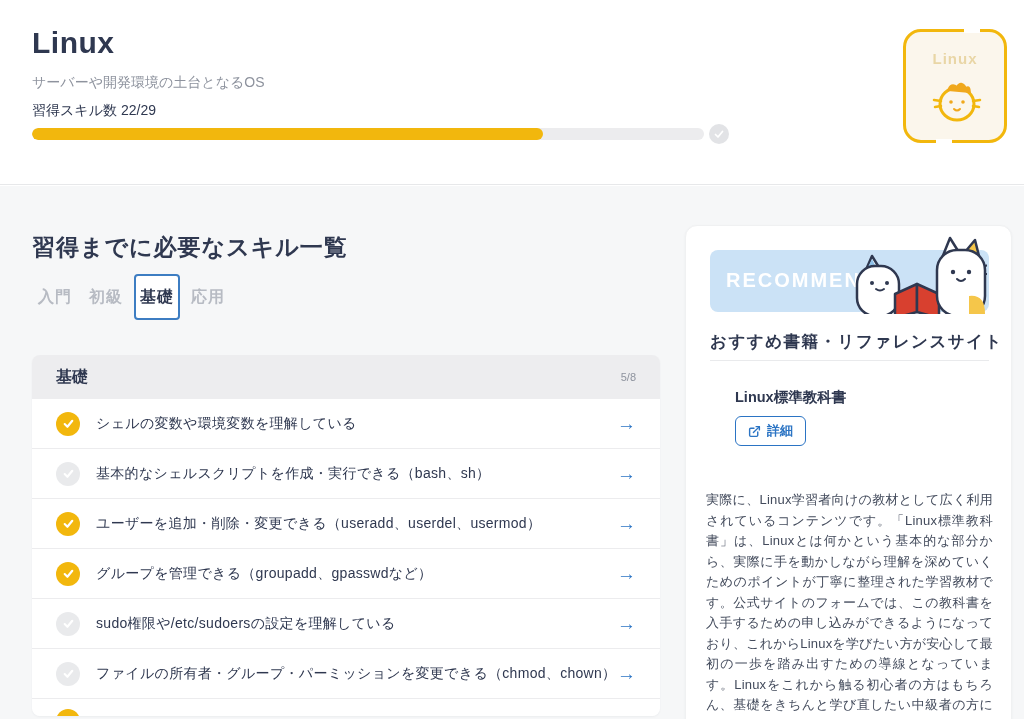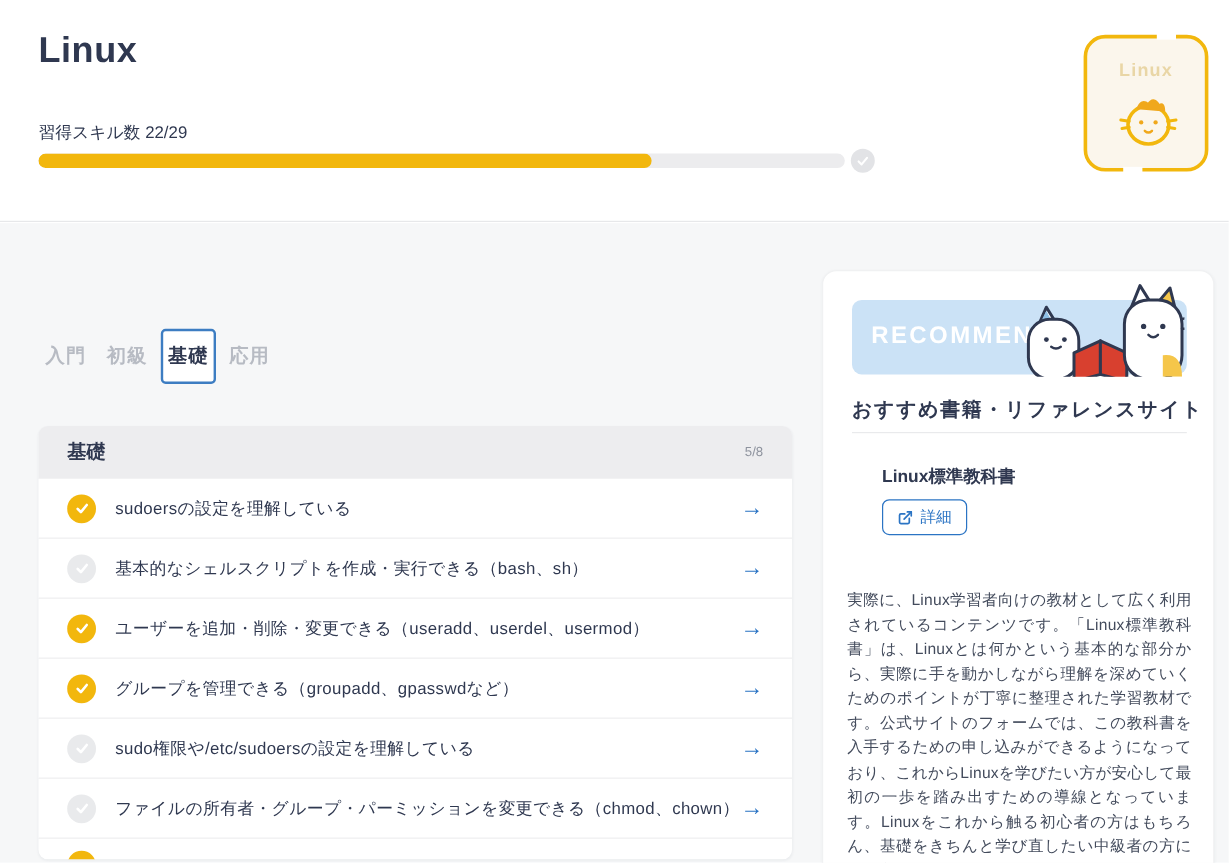--- a/index.html
+++ b/index.html
@@ -132,40 +132,41 @@
     width: 60px; height: 60px; border-radius: 50%; background: #9e2024;
     display: flex; align-items: center; justify-content: center;
     font-size: 26px; font-weight: bold; color: #ffffff; letter-spacing: -1px;
     flex: 0 0 60px;
   }
   .book-info { margin-left: 15px; padding-top: 2px; }
   .book-title { font-size: 14.5px; font-weight: bold; color: #2f3850; }
   .detail-button {
     margin-top: 9px; display: inline-flex; align-items: center; gap: 6px;
     border: 1.5px solid #2b74c4; border-radius: 6px; background: #ffffff;
-    color: #2b74c4; font-size: 13px; font-weight: normal; padding: 5px 12px;
+    color: #2b74c4; font-size: 13px; font-weight: bold; padding: 5px 12px;
     cursor: pointer; font-family: inherit;
   }
   .book-description {
     position: absolute; left: 20px; top: 264px; width: 287px;
     font-size: 13px; line-height: 20.5px; color: #434b5c;
     letter-spacing: .2px; text-align: justify;
   }
   .copyright {
     position: absolute; left: 20px; top: 474px; width: 287px;
     font-size: 12.5px; color: #646b77;
   }
 </style>
 </head>
 <body>
 
 <div class="page">
 
   <div class="header">
     <div class="page-title">Linux</div>
+    <div class="page-subtitle">サーバーや開発環境の土台となるOS</div>
     <div class="skill-count">
       <span>習得スキル数</span><span class="val">22/29</span>
     </div>
     <div class="progress-track">
       <div class="progress-fill" id="progress-fill" style="width: 76%;"></div>
     </div>
     <div class="progress-badge">
       <svg width="12" height="12" viewBox="0 0 24 24">
           <polyline points="5,13 10,18 19,7" fill="none" stroke="#ffffff" stroke-width="3.5" stroke-linecap="round" stroke-linejoin="round"></polyline>
         </svg>
@@ -186,41 +187,42 @@
           <circle cx="23" cy="28" r="1.8" fill="#f0a81c"></circle>
           <circle cx="35" cy="28" r="1.8" fill="#f0a81c"></circle>
           <path d="M26 35 Q29 38 32 35" fill="none" stroke="#f0a81c" stroke-width="2" stroke-linecap="round"></path>
         </svg>
       </div>
     </div>
   </div>
 
   <div class="main-bg"></div>
 
+  <div class="section-title">習得までに必要なスキル一覧</div>
 
   <div class="tabs">
     <div class="tab">入門</div>
     <div class="tab">初級</div>
     <div class="tab active">基礎</div>
     <div class="tab">応用</div>
   </div>
 
   <div class="skill-card">
     <div class="skill-card-header">
       <span class="name">基礎</span>
       <span class="count">5/8</span>
     </div>
 
     <div class="skill-row">
       <span class="check-circle checked">
           <svg width="13" height="13" viewBox="0 0 24 24">
             <polyline points="5,13 10,18 19,7" fill="none" stroke="#ffffff" stroke-width="4" stroke-linecap="round" stroke-linejoin="round"></polyline>
           </svg>
         </span>
-      <span class="skill-label">sudoersの設定を理解している</span>
+      <span class="skill-label">シェルの変数や環境変数を理解している</span>
       <span class="row-arrow">→</span>
     </div>
     <div class="skill-row">
       <span class="check-circle">
           <svg width="13" height="13" viewBox="0 0 24 24">
             <polyline points="5,13 10,18 19,7" fill="none" stroke="#ffffff" stroke-width="4" stroke-linecap="round" stroke-linejoin="round"></polyline>
           </svg>
         </span>
       <span class="skill-label">基本的なシェルスクリプトを作成・実行できる（bash、sh）</span>
       <span class="row-arrow">→</span>

